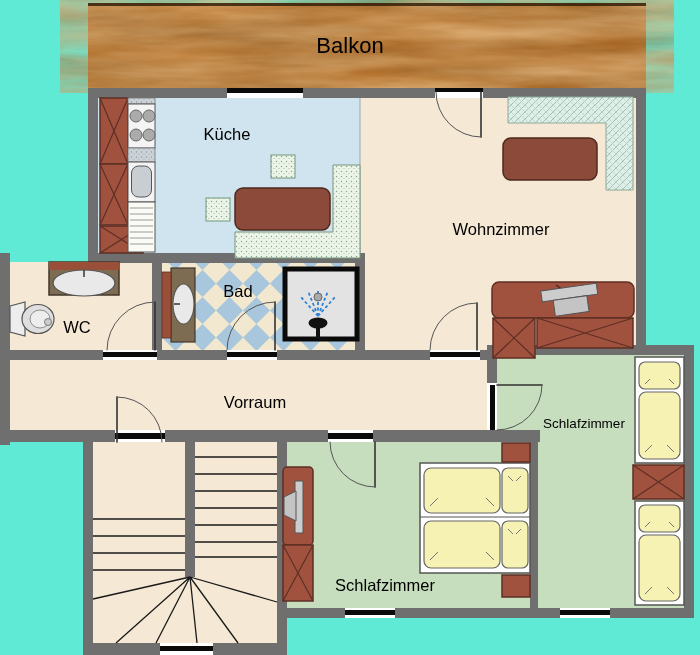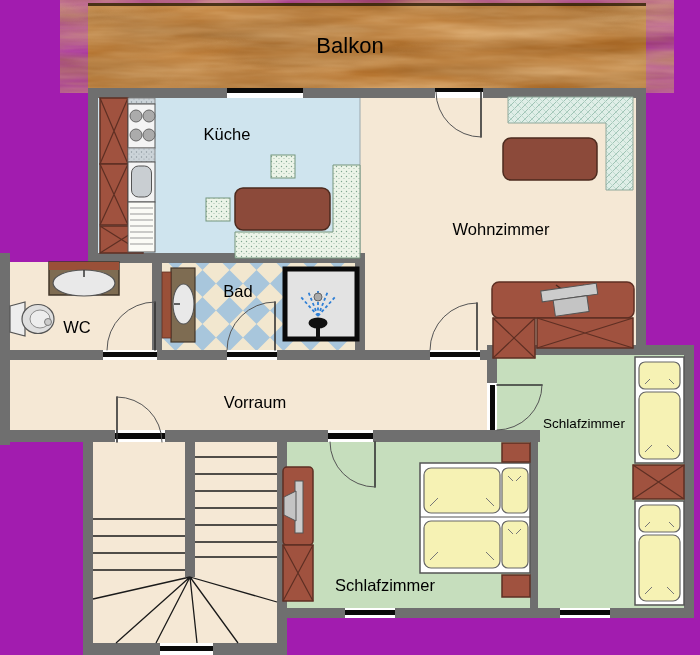--- a/index.html
+++ b/index.html
@@ -1,16 +1,16 @@
 <!DOCTYPE html>
 <html><head>
 <meta charset="utf-8">
 <style>
   html,body{margin:0;padding:0;background:#fff;}
-  .stage{width:700px;height:655px;position:relative;background:#a21caf;}
+  .stage{width:700px;height:655px;position:relative;background:#5eead4;}
   text{font-family:"Liberation Sans","DejaVu Sans",sans-serif;fill:#000;}
   .lbl{font-size:16.5px;}
   .lbl-sm{font-size:13.5px;}
   .lbl-xl{font-size:22px;}
   svg{display:block;}
 </style>
 </head>
 <body>
 
 <div class="stage">

